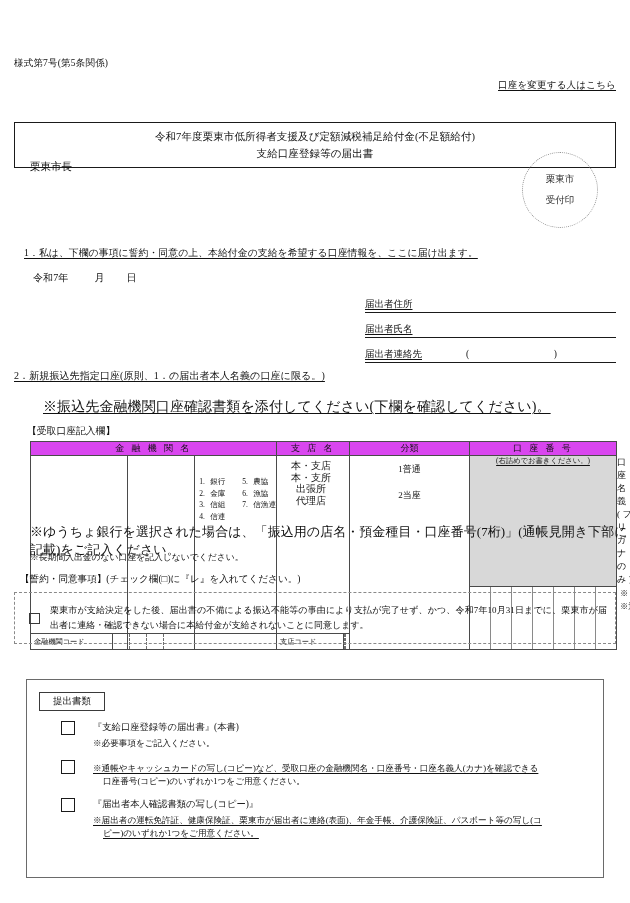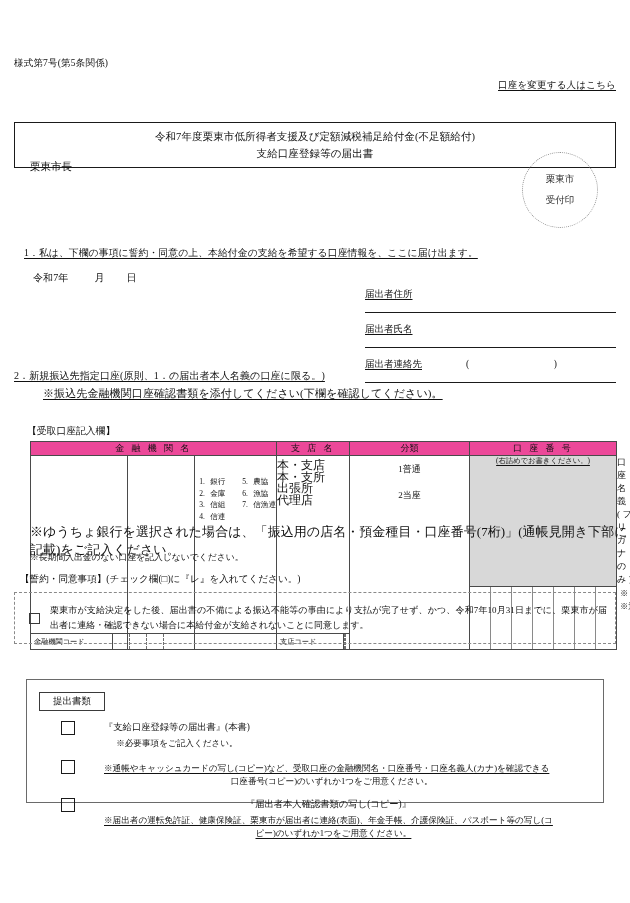--- a/index.html
+++ b/index.html
@@ -88,23 +88,24 @@
   }
   .date-line .gap-m { display: inline-block; width: 26px; }
   .date-line .gap-d { display: inline-block; width: 22px; }
 
   .applicant-rows {
     left: 365px; top: 288px;
     width: 251px;
   }
   .app-row {
     display: flex;
+    align-items: flex-end;
     height: 25px;
     border-bottom: 1px solid #1a1a1a;
-    margin-bottom: 10px;
+    margin-bottom: 0;
     box-sizing: border-box;
   }
   .app-label {
     font-size: 9.5px;
     text-decoration: underline;
     text-underline-offset: 2px;
     padding-bottom: 1px;
     white-space: nowrap;
   }
   .app-paren {
@@ -114,22 +115,22 @@
     letter-spacing: 14px;
   }
 
   
   .clause2 {
     left: 14px; top: 369px;
     font-size: 10px;
     letter-spacing: .1px;
   }
   .clause2-note {
-    left: 43px; top: 386px;
-    font-size: 11px;
+    left: 43px; top: 398px;
+    font-size: 14px;
     letter-spacing: .1px;
     font-family: Liberation Serif, serif;
   }
 
   
   .sec-label-acct {
     left: 27px; top: 425px;
     font-size: 9.8px;
   }
 
@@ -140,21 +141,21 @@
     font-size: 9px;
     table-layout: fixed;
   }
   .acct-table td, .acct-table th {
     border: 1px solid #4a4a4a;
     padding: 0;
     vertical-align: top;
     box-sizing: border-box;
   }
   .acct-table th {
-    background: #ec4899;
+    background: #d946ef;
     font-weight: normal;
     text-align: center;
     height: 13px;
     line-height: 13px;
     font-size: 9px;
   }
   .th-spaced { letter-spacing: 2.5px; }
   .th-sub {
     display: block;
     font-size: 7.3px;
@@ -189,23 +190,23 @@
   .kind-list {
     font-size: 7.6px;
     line-height: 11.5px;
     padding: 20px 0 0 4px;
     white-space: nowrap;
   }
   .kind-list .n { display: inline-block; width: 11px; }
   .kind-list .c2 { display: inline-block; width: 32px; }
 
   .branch-names {
-    font-size: 12px;
+    font-size: 10px;
     line-height: 11.5px;
-    text-align: left;
+    text-align: center;
     padding: 4px 4px 0 0;
     white-space: nowrap;
   }
 
   .bunrui-cell {
     text-align: center;
     font-size: 9px;
     padding-top: 16px;
     line-height: 26px;
   }
@@ -258,21 +259,21 @@
   .pledge-text {
     font-size: 9px;
     line-height: 15px;
     text-align: justify;
   }
 
   
   .docs-box {
     left: 26px; top: 679px;
     width: 578px;
-    height: 124px;
+    height: 199px;
     border: 1px solid #6a6a6a;
     box-sizing: border-box;
   }
   .docs-title {
     margin: 12px 0 0 12px;
     width: 66px;
     height: 19px;
     border: 1px solid #3a3a3a;
     box-sizing: border-box;
     display: flex;
@@ -284,21 +285,21 @@
     display: flex;
     align-items: flex-start;
     margin: 9px 0 0 34px;
   }
   .doc-check {
     width: 12px; height: 12px;
     border: 1.6px solid #1a1a1a;
     flex: 0 0 auto;
     margin-top: 1px;
   }
-  .doc-body { margin-left: 29px; text-align: center; }
+  .doc-body { margin-left: 18px; }
   .doc-title-text {
     font-size: 9.3px;
     line-height: 14px;
   }
   .doc-sub {
     font-size: 8.6px;
     line-height: 13px;
     margin-top: 3px;
     max-width: 470px;
   }

